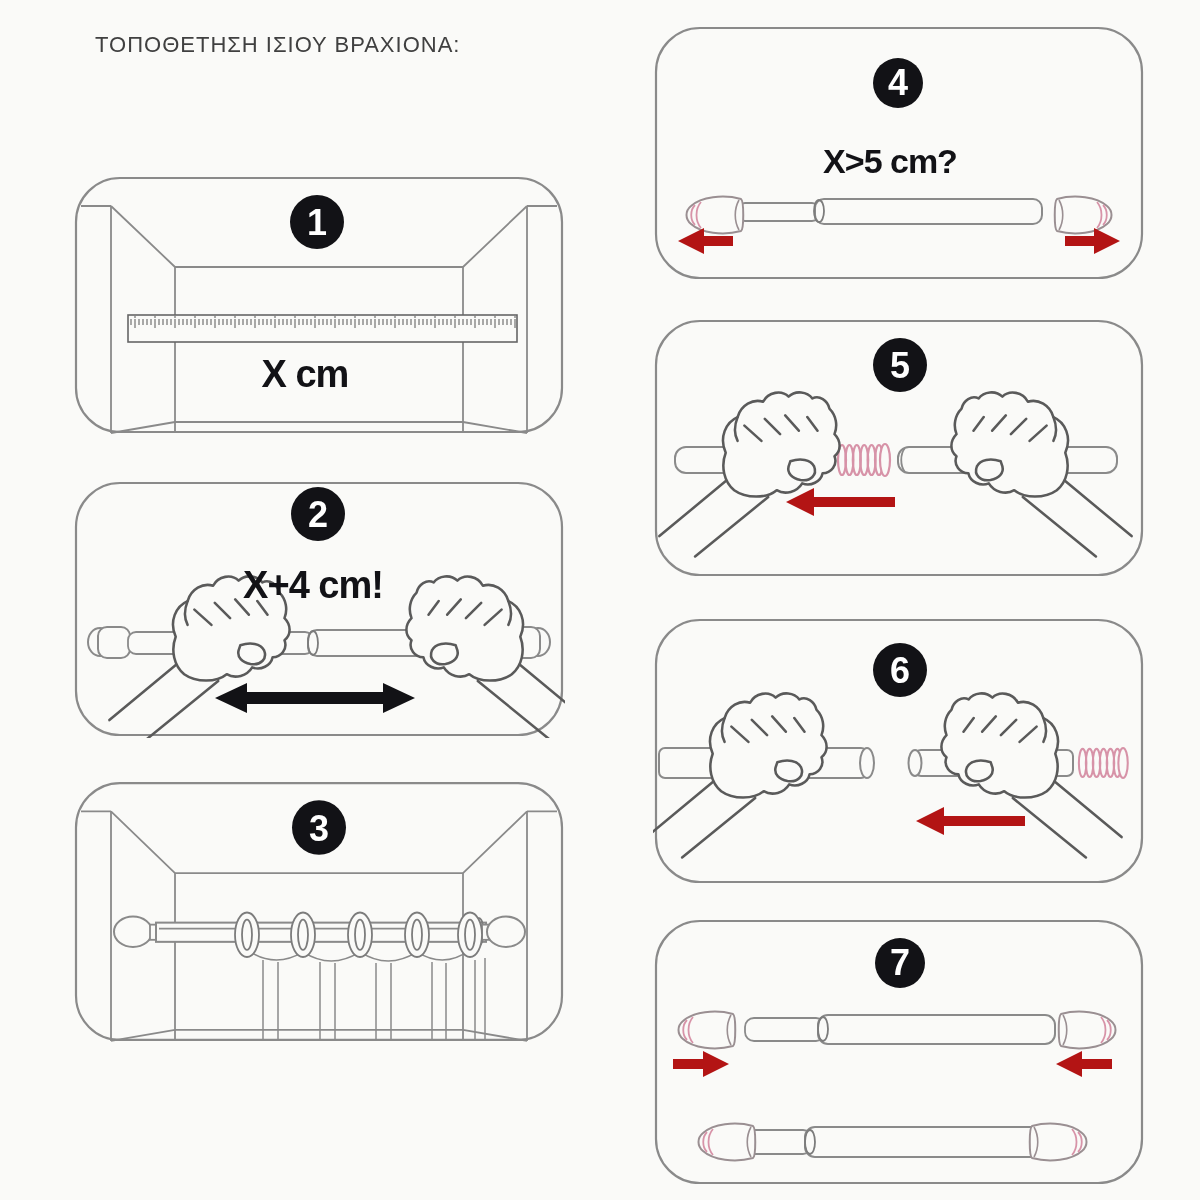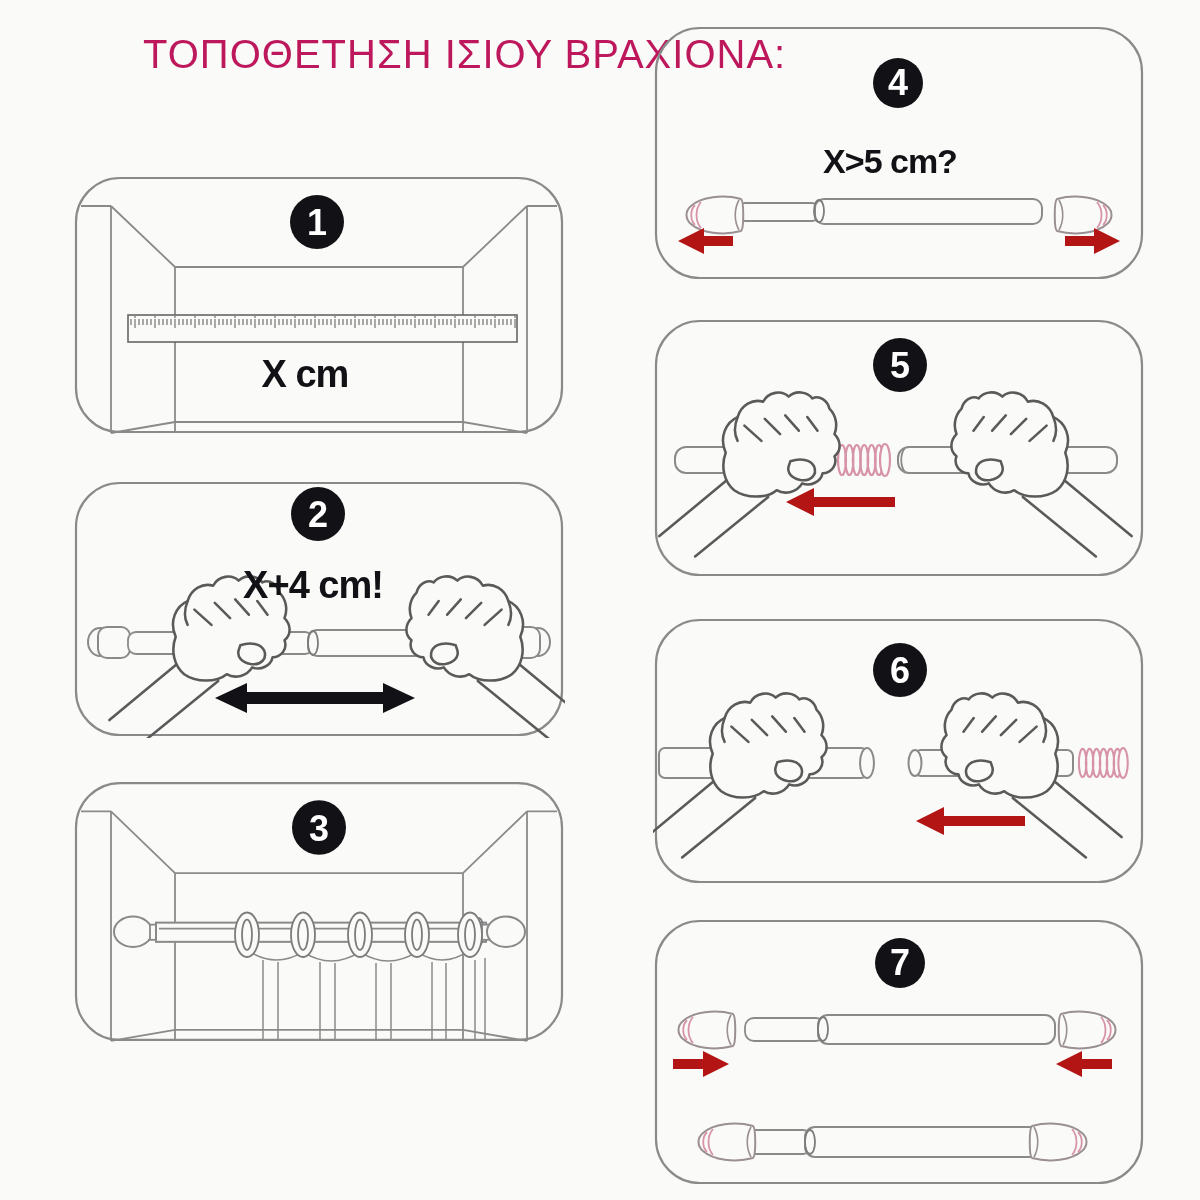--- a/index.html
+++ b/index.html
@@ -1,18 +1,18 @@
 <!DOCTYPE html>
 <html><head>
 <meta charset="utf-8">
 <style>
   html,body{margin:0;padding:0;}
   body{background:#fafaf8;font-family:"Liberation Sans", sans-serif;}
   #stage{position:relative;width:1200px;height:1200px;background:#fafaf8;overflow:hidden;}
-  .title{position:absolute;left:95px;top:32px;font-size:40px;letter-spacing:1px;color:#be185d;margin-left:48px;}
+  .title{position:absolute;left:95px;top:32px;font-size:22px;letter-spacing:1px;color:#404040;}
   .panel{position:absolute;}
   
   .bd{fill:none;stroke:#8a8a8a;stroke-width:2.2;}
   .ln{fill:none;stroke:#8a8a8a;stroke-width:1.8;}
   .tube{fill:#fafaf8;stroke:#8a8a8a;stroke-width:2;}
   .tube-thin{fill:#fafaf8;stroke:#8a8a8a;stroke-width:1.8;}
   .paper{fill:#fafaf8;}
   .hand{stroke:#5a5a5a;stroke-width:3;stroke-linecap:round;stroke-linejoin:round;}
   .hand .palm{fill:#fafaf8;}
   .hand .det{fill:none;}

